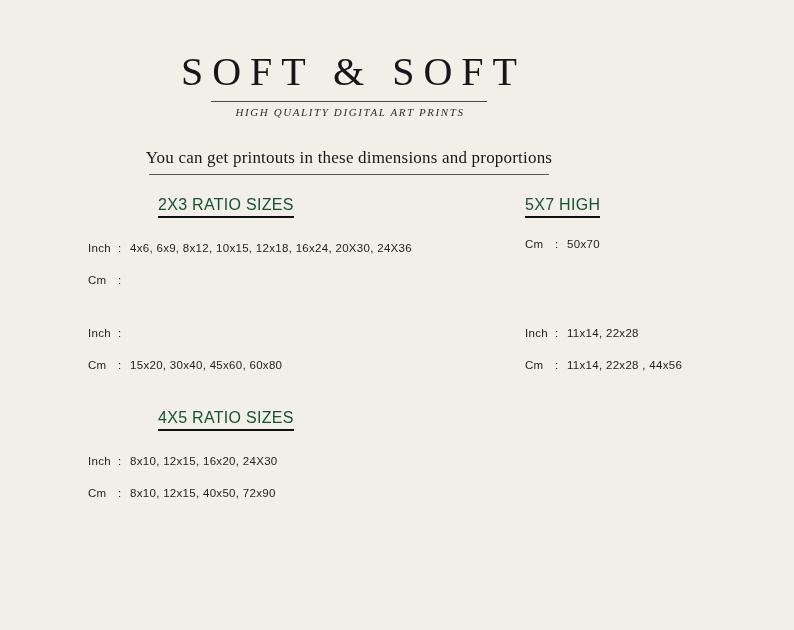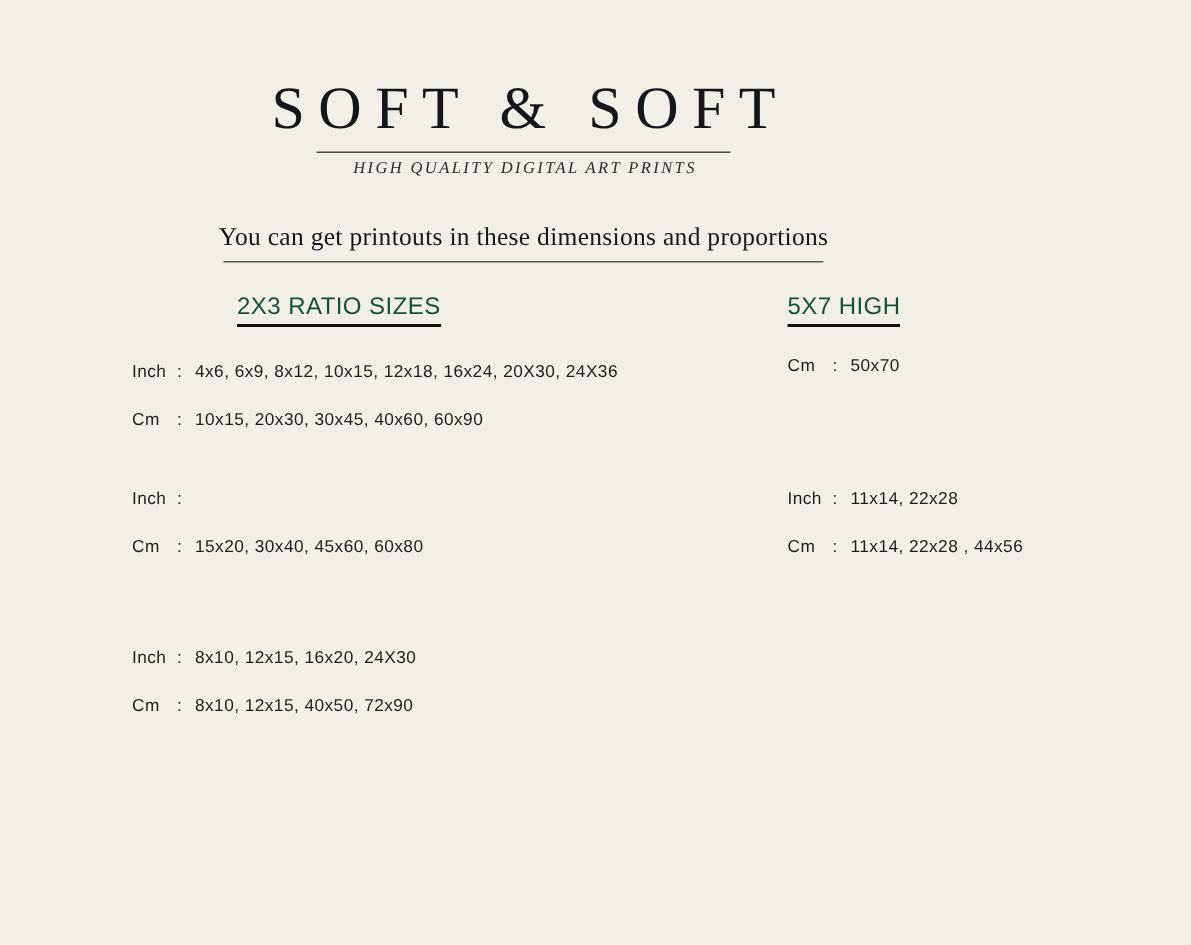--- a/index.html
+++ b/index.html
@@ -162,37 +162,39 @@
           <span class="group-title">2X3 RATIO SIZES</span>
         </div>
         <div class="row r1">
           <span class="unit">Inch</span>
           <span class="sep">:</span>
           <span class="vals">4x6, 6x9, 8x12, 10x15, 12x18, 16x24, 20X30, 24X36</span>
         </div>
         <div class="row r2">
           <span class="unit">Cm</span>
           <span class="sep">:</span>
-          <span class="vals">10x15, 20x30, 30x45, 40x60, 60x90</span>
         </div>
       </div>
 
       <div class="group" style="top:107px;">
         <div class="row r1">
           <span class="unit">Inch</span>
           <span class="sep">:</span>
         </div>
         <div class="row r2">
           <span class="unit">Cm</span>
           <span class="sep">:</span>
           <span class="vals">15x20, 30x40, 45x60, 60x80</span>
         </div>
       </div>
 
       <div class="group" style="top:213px;">
+        <div class="title-row indent">
+          <span class="group-title">4X5 RATIO SIZES</span>
+        </div>
         <div class="row r1">
           <span class="unit">Inch</span>
           <span class="sep">:</span>
           <span class="vals">8x10, 12x15, 16x20, 24X30</span>
         </div>
         <div class="row r2">
           <span class="unit">Cm</span>
           <span class="sep">:</span>
           <span class="vals">8x10, 12x15, 40x50, 72x90</span>
         </div>

